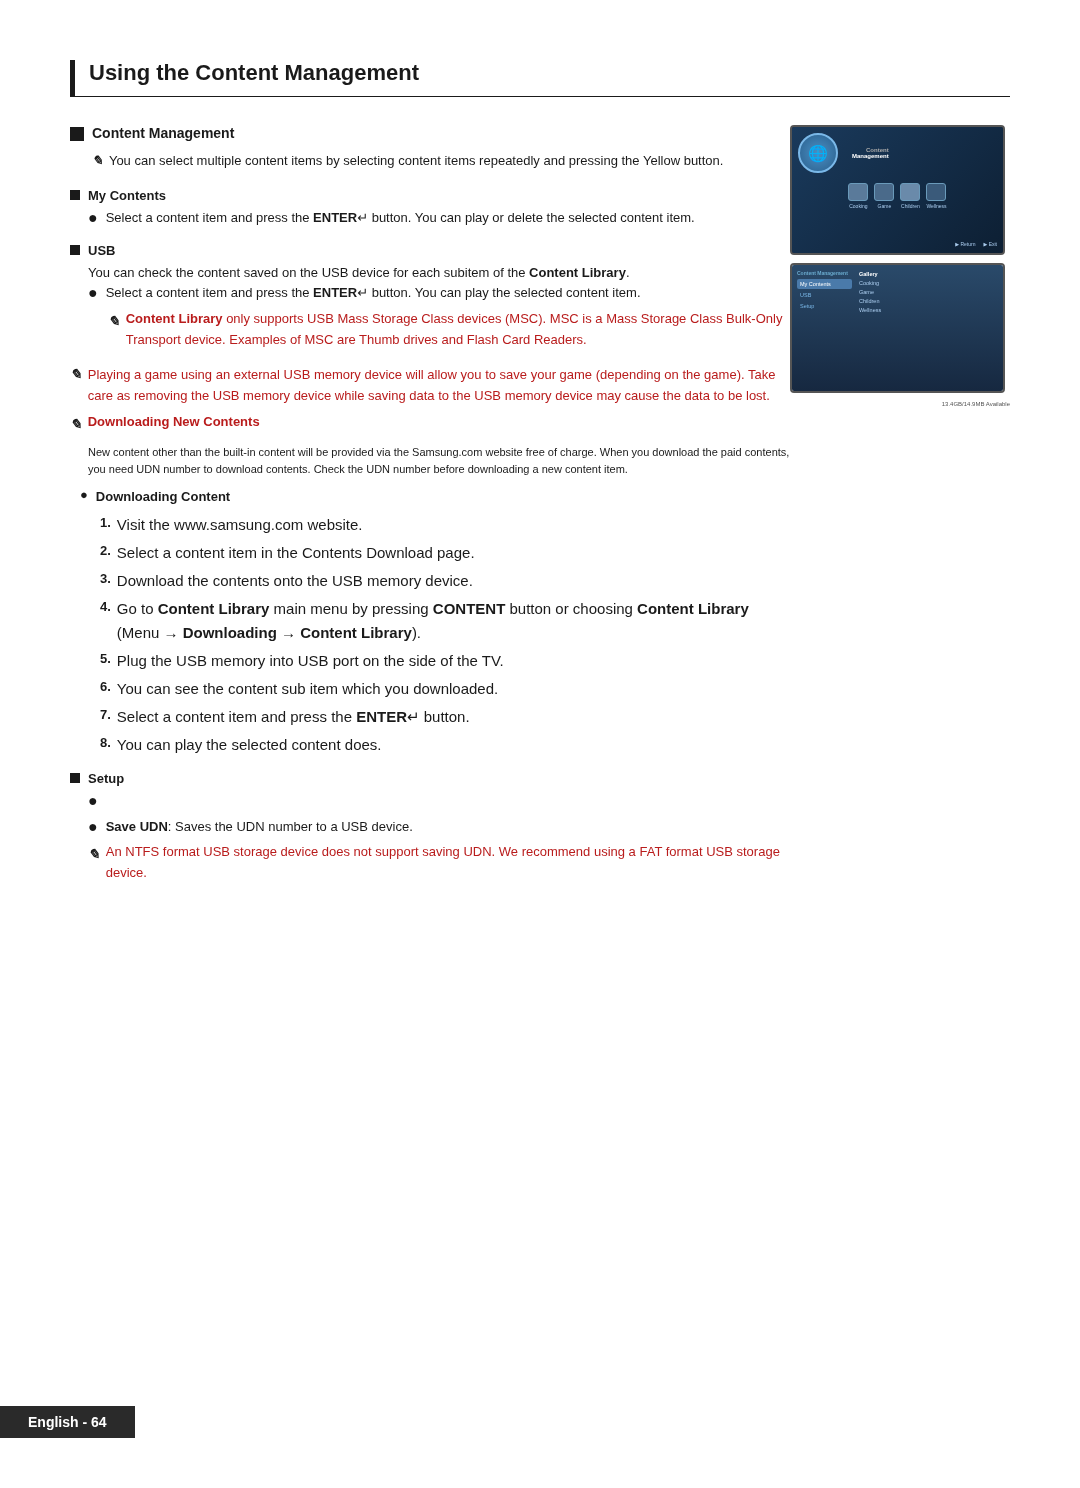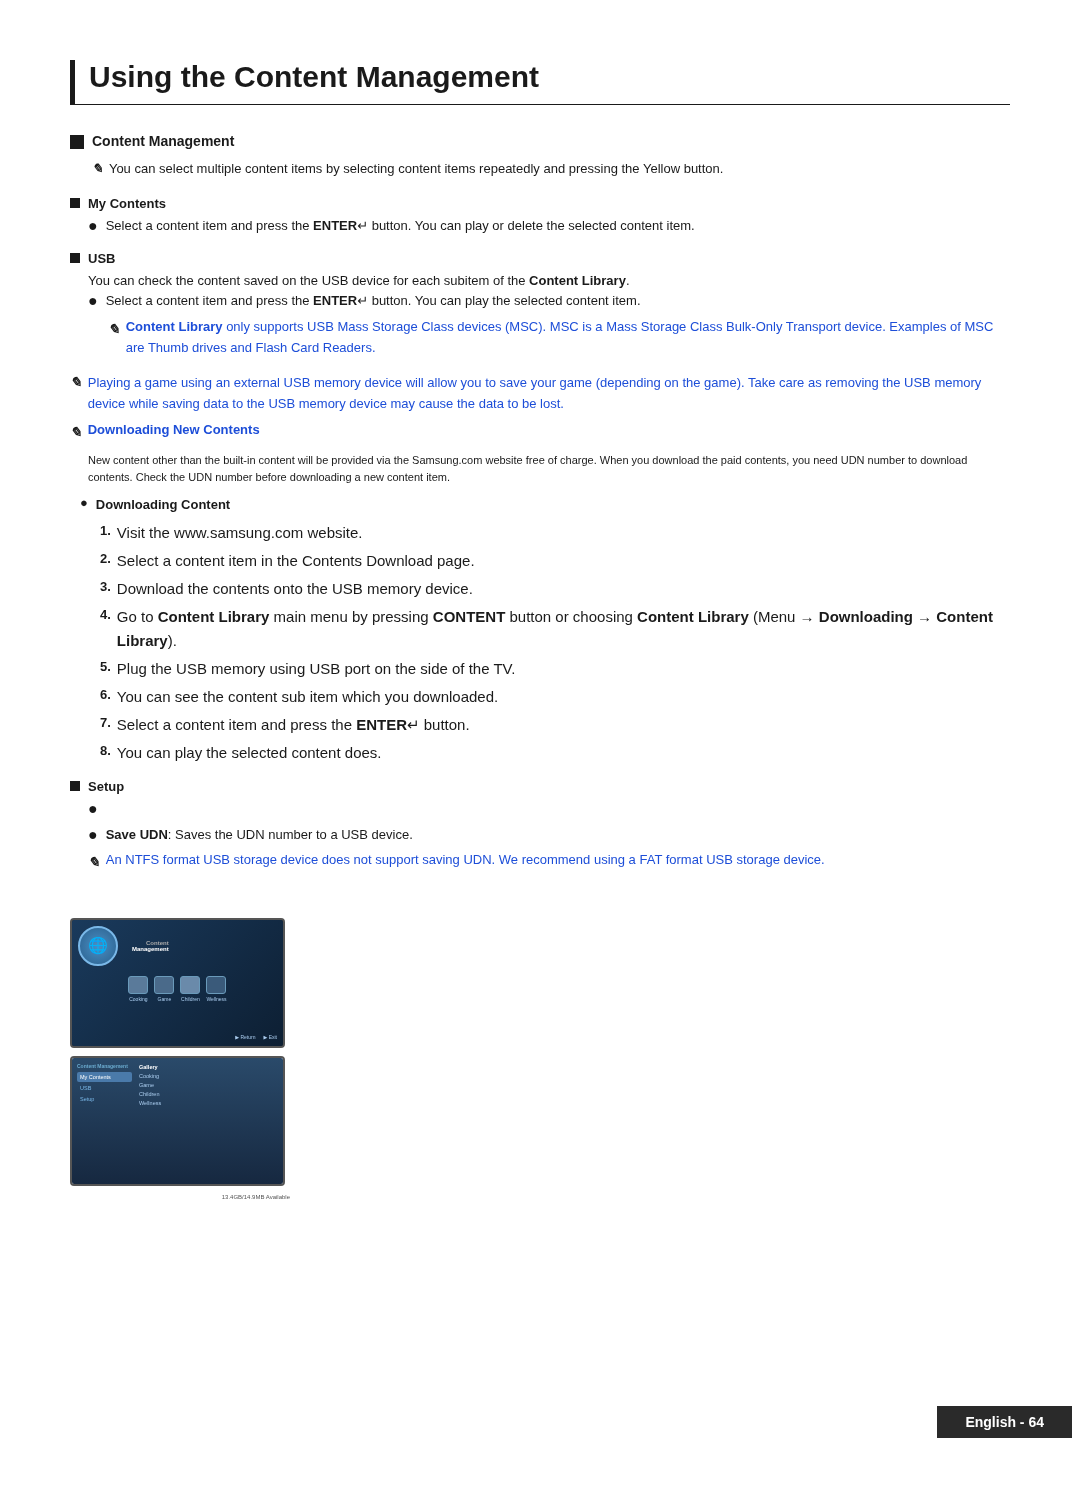--- a/index.html
+++ b/index.html
@@ -25,30 +25,28 @@
     
     .page-title-section {
       border-left: 5px solid #1a1a1a;
       padding-left: 14px;
       margin-bottom: 28px;
       border-bottom: 1.5px solid #1a1a1a;
       padding-bottom: 10px;
     }
 
     .page-title {
-      font-size: 30px;
+      font-size: 22px;
       font-weight: bold;
       color: #1a1a1a;
     }
 
     
     .main-content {
       display: flex;
-      gap: 30px;
-      flex-direction: column;
     }
 
     .left-content {
       flex: 1;
     }
 
     .right-image {
       width: 220px;
       flex-shrink: 0;
       margin-top: 0px;
@@ -193,21 +191,21 @@
       font-size: 14px;
       flex-shrink: 0;
       font-style: italic;
       font-weight: bold;
       margin-top: 1px;
     }
 
     .note-text {
       font-size: 13px;
       line-height: 1.6;
-      color: #1d4ed8;
+      color: #b91c1c;
     }
 
     
     .tv-image-container {
       display: flex;
       flex-direction: column;
       gap: 8px;
     }
 
     .tv-screen {
@@ -343,21 +341,21 @@
       font-weight: bold;
     }
 
     
     .page-footer {
       position: absolute;
       bottom: 50px;
       left: 0;
       right: 8px;
       display: flex;
-      justify-content: flex-end;
+      justify-content: flex-start;
       align-items: center;
     }
 
     .footer-badge {
       background: #2a2a2a;
       color: #ffffff;
       padding: 8px 28px;
       font-size: 14px;
       font-weight: bold;
     }
@@ -466,21 +464,21 @@
             <span class="num-text">Download the contents onto the USB memory device.</span>
           </div>
           <div class="numbered-item">
             <span class="num">4.</span>
             <span class="num-text">
               Go to <span class="bold">Content Library</span> main menu by pressing <span class="bold">CONTENT</span> button or choosing <span class="bold">Content Library</span> (Menu → <span class="bold">Downloading → Content Library</span>).
             </span>
           </div>
           <div class="numbered-item">
             <span class="num">5.</span>
-            <span class="num-text">Plug the USB memory using USB port on the side of the TV.</span>
+            <span class="num-text">Plug the USB memory into USB port on the side of the TV.</span>
           </div>
           <div class="numbered-item">
             <span class="num">6.</span>
             <span class="num-text">You can see the content sub item which you downloaded.</span>
           </div>
           <div class="numbered-item">
             <span class="num">7.</span>
             <span class="num-text">
               Select a content item and press the <span class="bold">ENTER</span>↵ button.
             </span>

